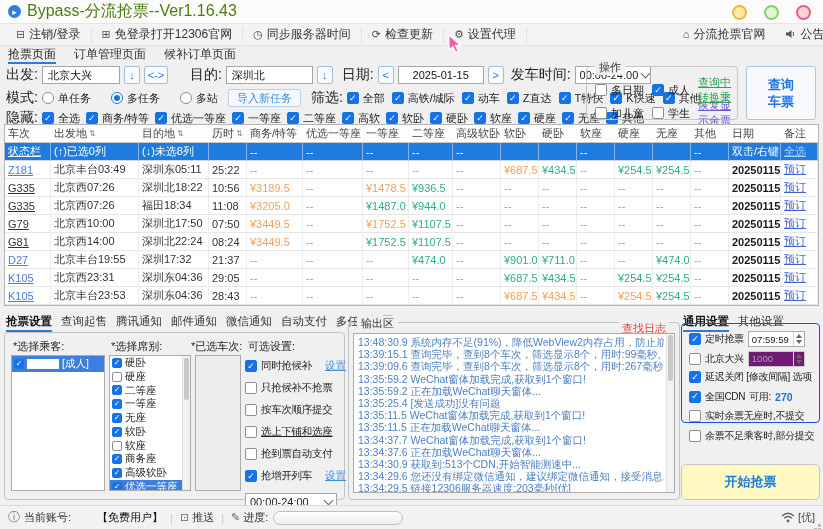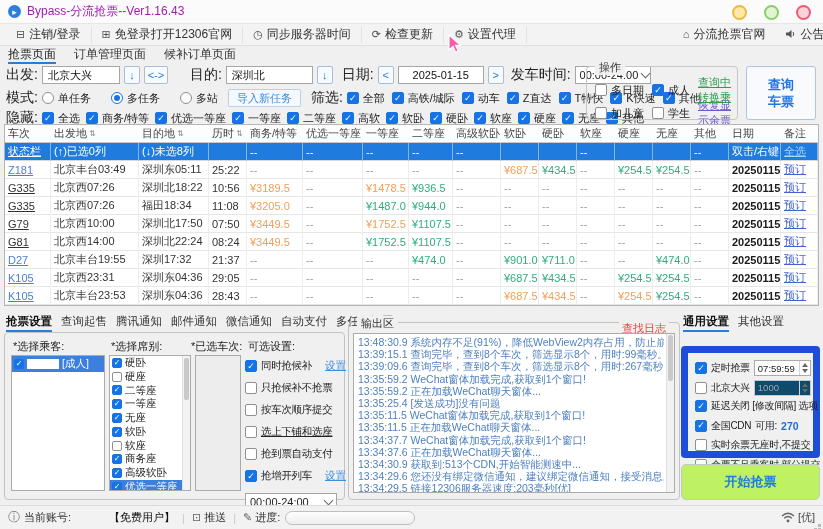--- a/index.html
+++ b/index.html
@@ -4,21 +4,21 @@
 <style>
   html,body{margin:0;padding:0}
   body{width:823px;height:529px;position:relative;overflow:hidden;background:#F0F0F0;
        font-family:"Liberation Sans","DejaVu Sans",sans-serif;color:#222;-webkit-font-smoothing:antialiased}
   .abs{position:absolute}
   
   #titlebar{left:0;top:0;width:823px;height:24px;background:#FBFBFB;border-bottom:1px solid #E6E6E6;
             display:flex;align-items:center;padding-left:8px;box-sizing:border-box}
   #app-icon{width:13px;height:13px;border-radius:50%;background:#2D7DE1;color:#fff;font-size:9px;
             display:flex;align-items:center;justify-content:center;margin-right:6px}
-  #title-text{font-size:12px;color:#a21caf}
+  #title-text{font-size:16px;color:#4d7c0f}
   .winbtn{width:15px;height:15px;border-radius:50%;margin-left:17px;box-sizing:border-box}
   #btn-min{background:#FFE9A8;border:2px solid #F0B840}
   #btn-max{background:#E2F5D2;border:2px solid #86CF6B}
   #btn-close{background:#FAD2DA;border:2px solid #EF5B74}
   #winbtns{position:absolute;right:12px;top:5px;display:flex}
   
   #menubar{left:0;top:24px;width:823px;height:22px;background:#F3F3F3;border-bottom:1px solid #E0E0E0;
            display:flex;align-items:center;padding-left:6px;box-sizing:border-box}
   .mi{display:flex;align-items:center;gap:4px;font-size:12px;color:#333;padding:0 10px;height:16px;
       border-right:1px solid #E2E2E2;white-space:nowrap}
@@ -105,33 +105,33 @@
   .optlink{font-size:10.5px;color:#3E8EDE;text-decoration:underline;margin-left:10px}
   
   #midpanel{left:348px;top:316px;width:332px;height:188px}
   #out-box{position:absolute;left:0;top:6px;right:0;bottom:4px;border:1px solid #C3C3C3;border-radius:4px;box-sizing:border-box}
   #find-log{position:absolute;top:-2px;right:10px;background:#F0F0F0;padding:0 3px;font-size:11px;color:#E5483C;text-decoration:underline}
   #log-area{position:absolute;left:4px;top:10px;right:4px;bottom:6px;background:#fff;border:1px solid #ABABAB;
             box-sizing:border-box;overflow:hidden;padding:2px 10px 0 4px}
   .logline{font-size:10.5px;line-height:12.2px;color:#4E80C0;white-space:nowrap;overflow:hidden}
   
   #rightpanel{left:681px;top:314px;width:139px;height:190px}
-  #gen-box{position:absolute;left:0;top:32px;right:0;height:112px;border:7px solid #1d4ed8;border-radius:4px;box-sizing:border-box}
+  #gen-box{position:absolute;left:0;top:9px;right:0;height:100px;border:1px solid #1d4ed8;border-radius:4px;box-sizing:border-box}
   .genrow{position:absolute;left:7px;display:flex;align-items:center;gap:4px;white-space:nowrap}
   .genrow .lbl{font-size:10px;letter-spacing:-0.3px}
   .cdn-count{color:#1E6FD0;font-weight:bold;font-size:10.5px}
   .spin{display:inline-flex;border:1px solid #ABABAB;background:#fff;height:16px;align-items:center;box-sizing:border-box}
-  .spin.dis{background:#0c4a6e;color:#A5A5A5;border-color:#C9C9C9}
+  .spin.dis{background:#701a75;color:#A5A5A5;border-color:#C9C9C9}
   .spin .val{font-size:9.5px;padding:0 3px;min-width:38px}
   .spin.dis .val{color:#A5A5A5}
   .spin .arrows{display:flex;flex-direction:column;border-left:1px solid #D5D5D5;height:100%;justify-content:space-evenly;padding:0 2px}
   .tri-up{width:0;height:0;border-left:3px solid transparent;border-right:3px solid transparent;border-bottom:4px solid #666}
   .tri-dn{width:0;height:0;border-left:3px solid transparent;border-right:3px solid transparent;border-top:4px solid #666}
   #start-btn{position:absolute;left:0;right:0;top:150px;height:36px;border:1px solid #C6C6C6;border-radius:5px;
-             background:#bef264;display:flex;align-items:center;justify-content:center;color:#1F7CE0;
+             background:#fef9c3;display:flex;align-items:center;justify-content:center;color:#1F7CE0;
              font-size:13px;font-weight:bold;box-sizing:border-box}
   
   #statusbar{left:0;top:505px;width:823px;height:24px;background:#F2F2F2;border-top:1px solid #DADADA;
              display:flex;align-items:center;padding:0 8px;box-sizing:border-box;font-size:11px;color:#333}
   .sep{color:#C9C9C9;margin:0 7px}
   #pill{width:128px;height:12px;border:1px solid #BFBFBF;border-radius:7px;background:linear-gradient(#FDFDFD,#EFEFEF);margin-left:5px}
   #net{margin-left:auto;display:flex;align-items:center;gap:3px;color:#444}
   #grip{position:absolute;right:2px;bottom:2px;width:3px;height:3px;background:#B9B9B9;
         box-shadow:-4px 4px 0 #B9B9B9,0 4px 0 #B9B9B9,-8px 8px 0 #B9B9B9,-4px 8px 0 #B9B9B9,0 8px 0 #B9B9B9}
   #cursor{left:447px;top:34px;width:16px;height:20px;pointer-events:none;z-index:99}
@@ -638,21 +638,21 @@
           <span class="lbl">余票不足乘客时,部分提交</span>
         </span>
       </div>
     </div>
   <div id="start-btn">开始抢票</div>
 </div>
 
 <div class="abs" id="statusbar">
   <span class="mi ic" style="border:none;padding:0;color:#777;font-size:12px">ⓘ</span>
   <span style="margin-left:4px">当前账号:</span>
-  <span style="margin-left:38px;color:#111">【免费用户】</span>
+  <span style="margin-left:26px;color:#111">【免费用户】</span>
   <span class="sep">|</span>
   <span style="color:#666;font-size:11px">⊡</span>
   <span style="margin-left:3px">推送</span>
   <span class="sep">|</span>
   <span style="color:#666">✎</span>
   <span style="margin-left:3px">进度:</span>
   <span id="pill"></span>
   <span id="net">
     <svg width="14" height="11" viewBox="0 0 14 11">
       <path d="M1 4 Q7 -1.5 13 4" fill="none" stroke="#666" stroke-width="1.3"></path>

